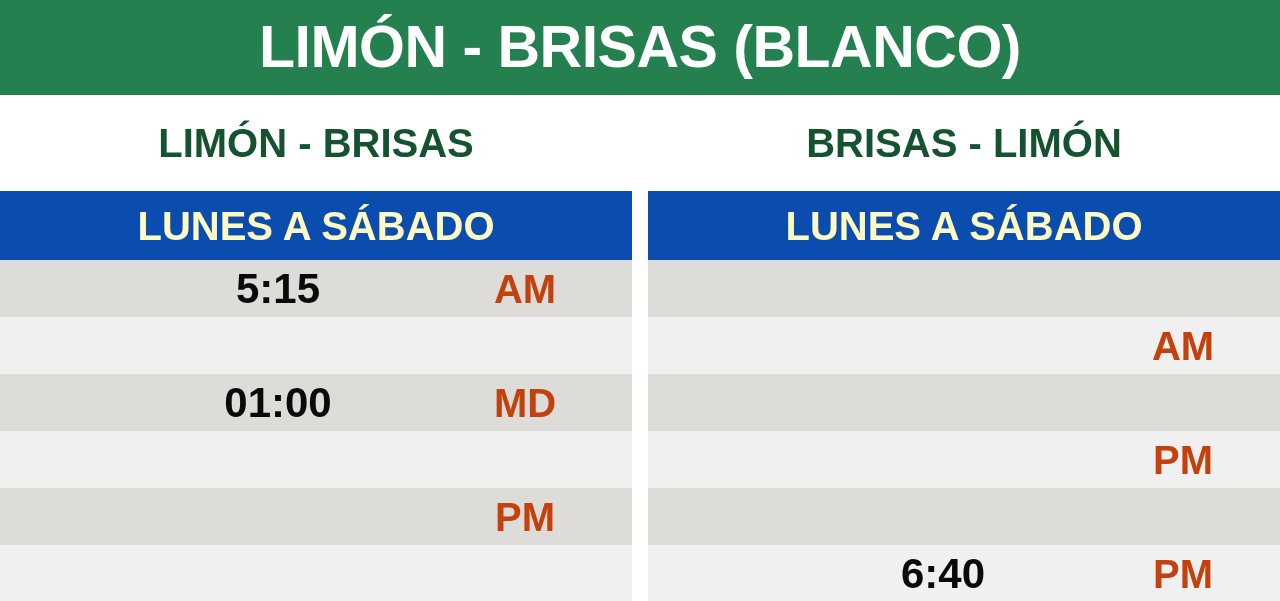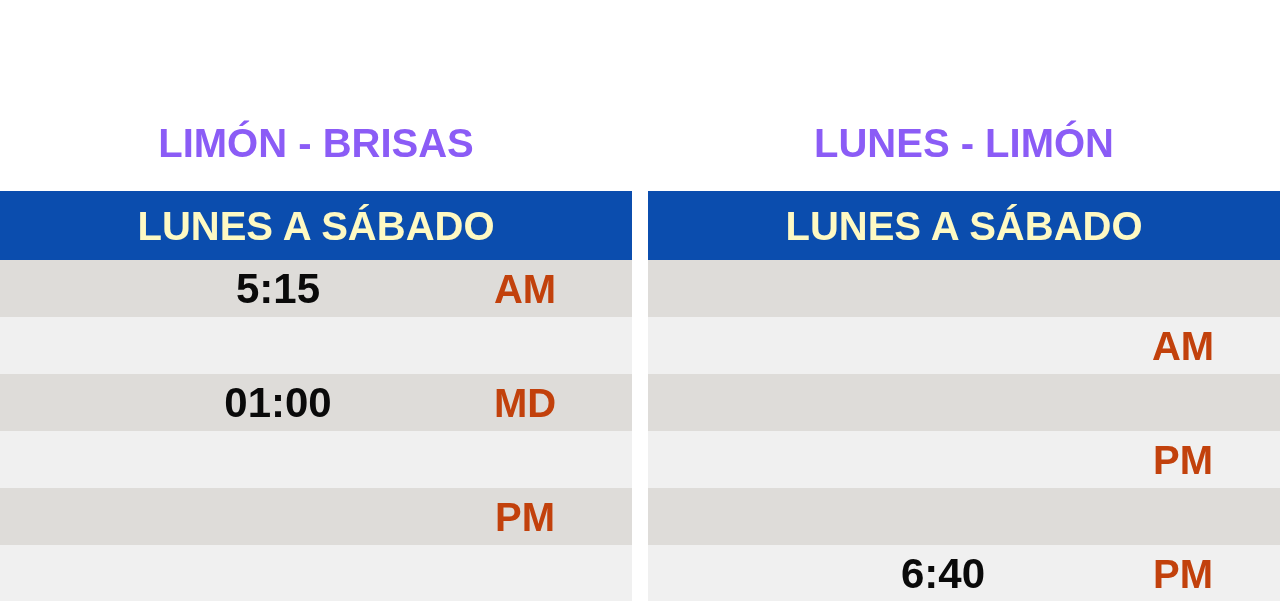--- a/index.html
+++ b/index.html
@@ -61,21 +61,21 @@
   .col-right { width: 632px; }
 
   .direction-title {
     height: 96px;
     display: flex;
     align-items: center;
     justify-content: center;
     background: #ffffff;
   }
   .direction-title span {
-    color: #8b5cf6;
+    color: #14532d;
     font-size: 40px;
     font-weight: bold;
     line-height: 1;
     white-space: nowrap;
   }
 
   .days-header {
     height: 69px;
     background: #0B4DAE;
     display: flex;
@@ -129,20 +129,23 @@
   .col-left .row .meridiem { left: 460px; }
   
   .col-right .row .time     { left: 165px; }
   .col-right .row .meridiem { left: 470px; }
 </style>
 </head>
 <body>
 
 <div class="page">
 
+  <div class="title-banner">
+    <span class="title-text">LIMÓN - BRISAS (BLANCO)</span>
+  </div>
 
   <div class="columns">
 
     <div class="col col-left">
       <div class="direction-title">
         <span>LIMÓN - BRISAS</span>
       </div>
       <div class="days-header">
         <span>LUNES A SÁBADO</span>
       </div>
@@ -172,21 +175,21 @@
           
         </div>
 
       </div>
     </div>
 
     <div class="col col-gap"></div>
 
     <div class="col col-right">
       <div class="direction-title">
-        <span>LUNES - LIMÓN</span>
+        <span>BRISAS - LIMÓN</span>
       </div>
       <div class="days-header">
         <span>LUNES A SÁBADO</span>
       </div>
       <div class="rows">
 
         <div class="row shade-dark empty">
           
           
         </div>

